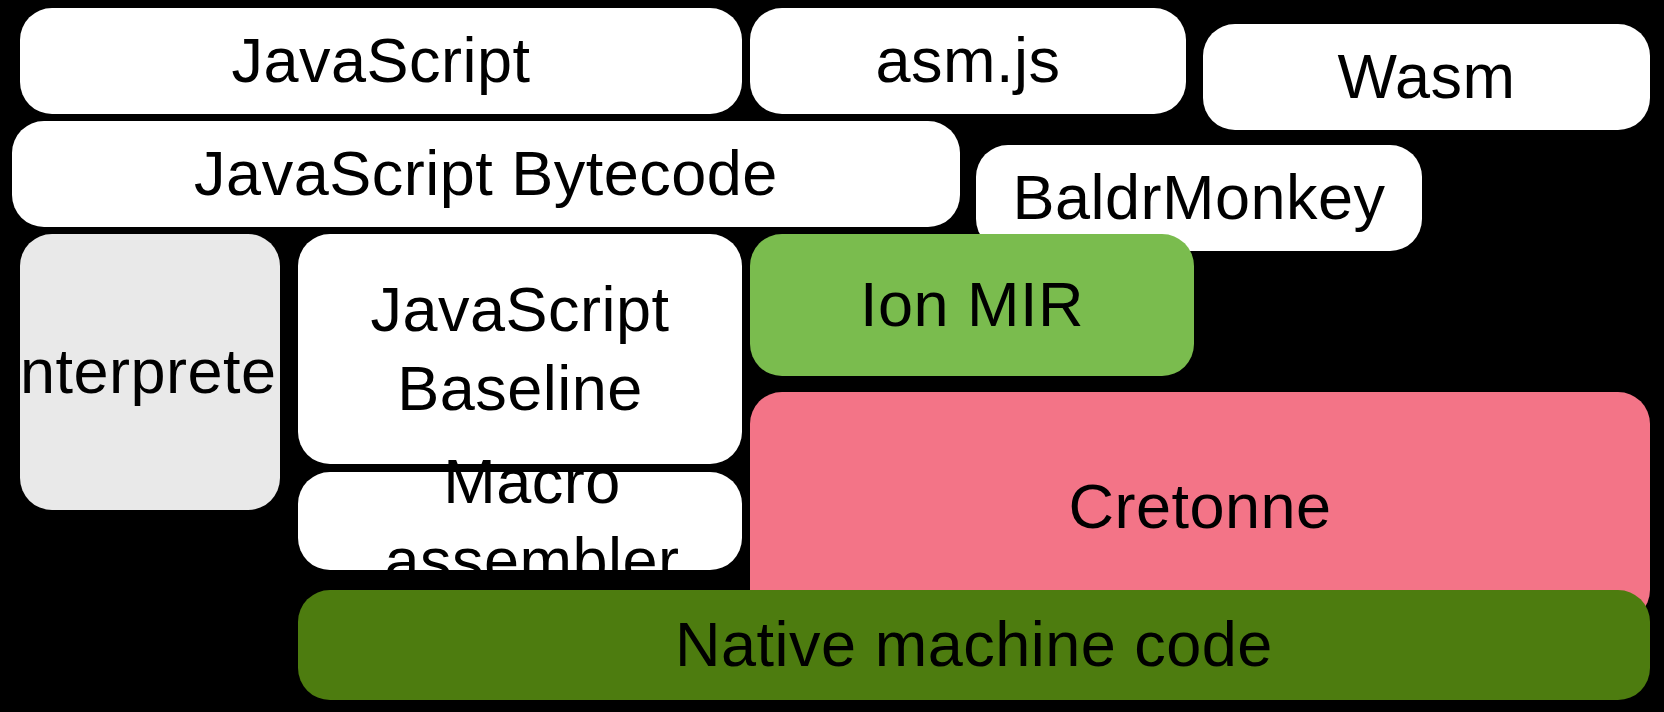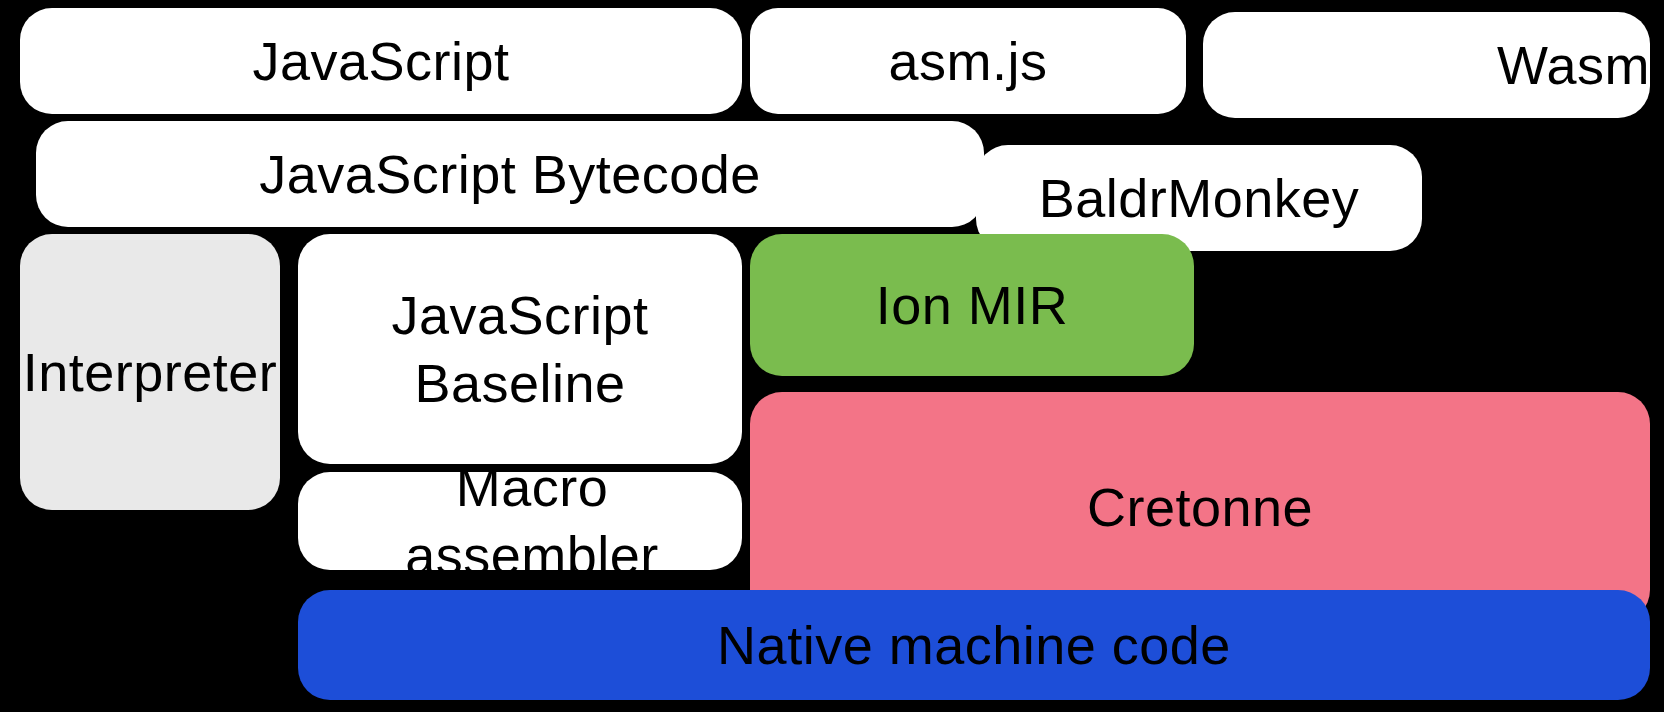--- a/index.html
+++ b/index.html
@@ -17,32 +17,32 @@
   }
   .node {
     position: absolute;
     border-radius: 32px;
     display: flex;
     align-items: center;
     justify-content: center;
     box-sizing: border-box;
   }
   .node-label {
-    font-size: 54px;
+    font-size: 63px;
     line-height: 1.26;
     color: #000000;
     text-align: center;
     white-space: pre-line;
     letter-spacing: 0.5px;
   }
   
   .n-javascript          { left: 20px;   top: 8px;   width: 722px;  height: 106px; }
-  .n-asmjs               { left: 750px;  top: 8px;   width: 436px;  height: 106px; border-radius: 28px; }
-  .n-wasm                { left: 1203px; top: 12px;   width: 447px;  height: 106px; justify-content: flex-end; }
-  .n-javascript-bytecode { left: 36px;   top: 121px; width: 948px;  height: 106px; }
+  .n-asmjs               { left: 750px;  top: 8px;   width: 436px;  height: 106px; }
+  .n-wasm                { left: 1203px; top: 24px;   width: 447px;  height: 106px; }
+  .n-javascript-bytecode { left: 12px;   top: 121px; width: 948px;  height: 106px; }
   .n-baldrmonkey         { left: 976px;  top: 121px; width: 446px;  height: 106px; margin-top: 24px; }
   .n-interpreter         { left: 20px;   top: 234px; width: 260px;  height: 276px; }
   .n-javascript-baseline { left: 298px;  top: 234px; width: 444px;  height: 230px; }
   .n-ion-mir             { left: 750px;  top: 234px; width: 444px;  height: 142px; align-items: center; }
   .n-cretonne            { left: 750px;  top: 352px; width: 900px;  height: 230px; margin-top: 40px; }
   .n-macro-assembler     { left: 298px;  top: 472px; width: 444px;  height: 98px; padding-left: 24px; }
   .n-native-machine-code { left: 298px;  top: 590px; width: 1352px; height: 110px; }
 </style>
 </head>
 <body>
@@ -83,17 +83,17 @@
   </div>
 
   <div class="node n-cretonne" style="background: rgb(243, 116, 135);">
     <span class="node-label">Cretonne</span>
   </div>
 
   <div class="node n-macro-assembler" style="background: rgb(255, 255, 255);">
     <span class="node-label">Macro assembler</span>
   </div>
 
-  <div class="node n-native-machine-code" style="background: #1d4ed8;">
+  <div class="node n-native-machine-code" style="background: #4d7c0f;">
     <span class="node-label">Native machine code</span>
   </div>
 
 </div>
 
 </body></html>

